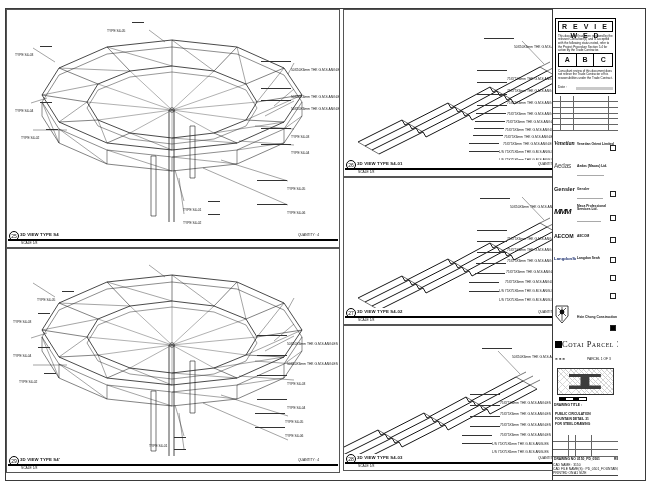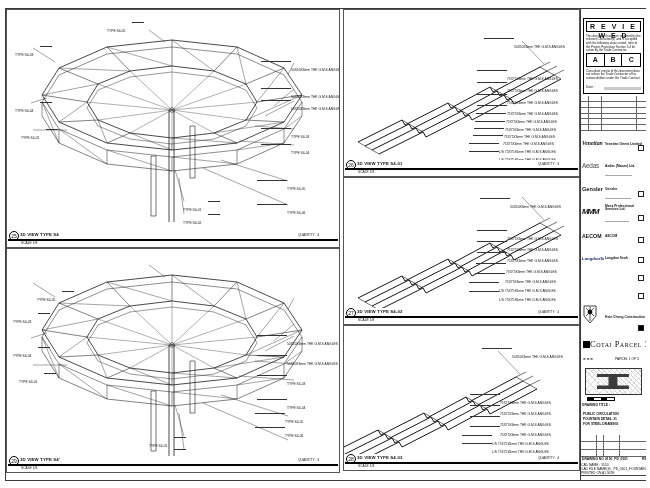--- a/index.html
+++ b/index.html
@@ -21,21 +21,21 @@
   .co.l::after{content:"";position:absolute;top:1.6px;left:100%;width:12px;border-top:0.7px solid #333;}
   
   .pbar{position:absolute;left:0;right:0;bottom:0;height:16px;background:#fff;}
   .pbar .l1{position:relative;height:8px;}
   .vnum{position:absolute;left:2px;top:0;width:8px;height:8px;border:0.8px solid #000;border-radius:50%;font-size:5px;line-height:8px;text-align:center;}
   .vtitle{position:absolute;left:13px;top:1px;font-size:6px;font-weight:700;transform:scale(.72);transform-origin:0 0;white-space:nowrap;letter-spacing:.2px;}
   .vqty{position:absolute;right:2px;top:2px;}
   .prule{height:2px;background:#000;margin:0 1px;}
   .vscale{position:absolute;left:14px;bottom:0px;}
   
-  #titleblock{position:absolute;left:574px;top:0;width:65px;height:471px;border-left:0.8px solid #3a3a3a;background:#fff;}
+  #titleblock{position:absolute;left:546px;top:0;width:65px;height:471px;border-left:0.8px solid #3a3a3a;background:#fff;}
   .row{position:absolute;left:0;right:0;border-bottom:0.6px solid #444;background:#fff;overflow:hidden;}
   .cb{position:absolute;right:2px;bottom:2px;width:4px;height:4px;border:0.6px solid #222;background:#fff;}
   .cb.filled{background:#000;}
   .crow .logo{position:absolute;left:1px;top:2px;width:22px;height:90%;overflow:hidden;}
   .crow .info{position:absolute;left:24px;top:2px;right:7px;}
   .ab{height:1px;background:#a9a9a9;margin-top:1.8px;}
   .logo-venetian{font-family:"Liberation Serif",serif;font-style:italic;font-weight:700;font-size:8px;transform:scale(.72);transform-origin:0 0;display:inline-block;}
   .logo-aedas{font-size:8px;color:#4c4c4c;letter-spacing:-.3px;transform:scale(.8);transform-origin:0 0;display:inline-block;}
   .logo-gensler{font-weight:700;font-size:7px;transform:scale(.8);transform-origin:0 0;display:inline-block;}
   .logo-mmm{font-weight:700;font-style:italic;font-size:9px;letter-spacing:-1.5px;transform:scale(.9);transform-origin:0 0;display:inline-block;}

